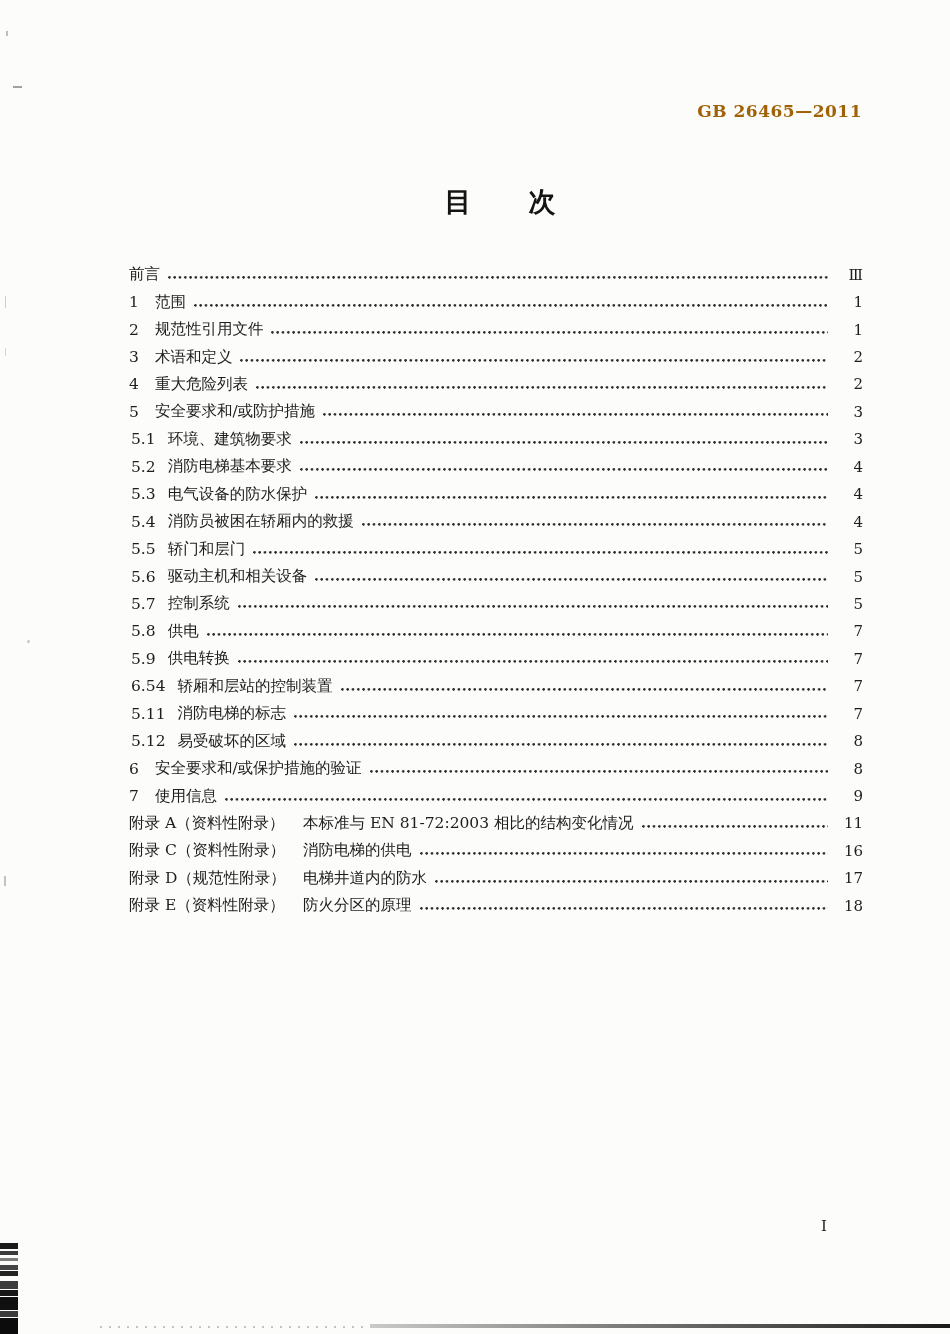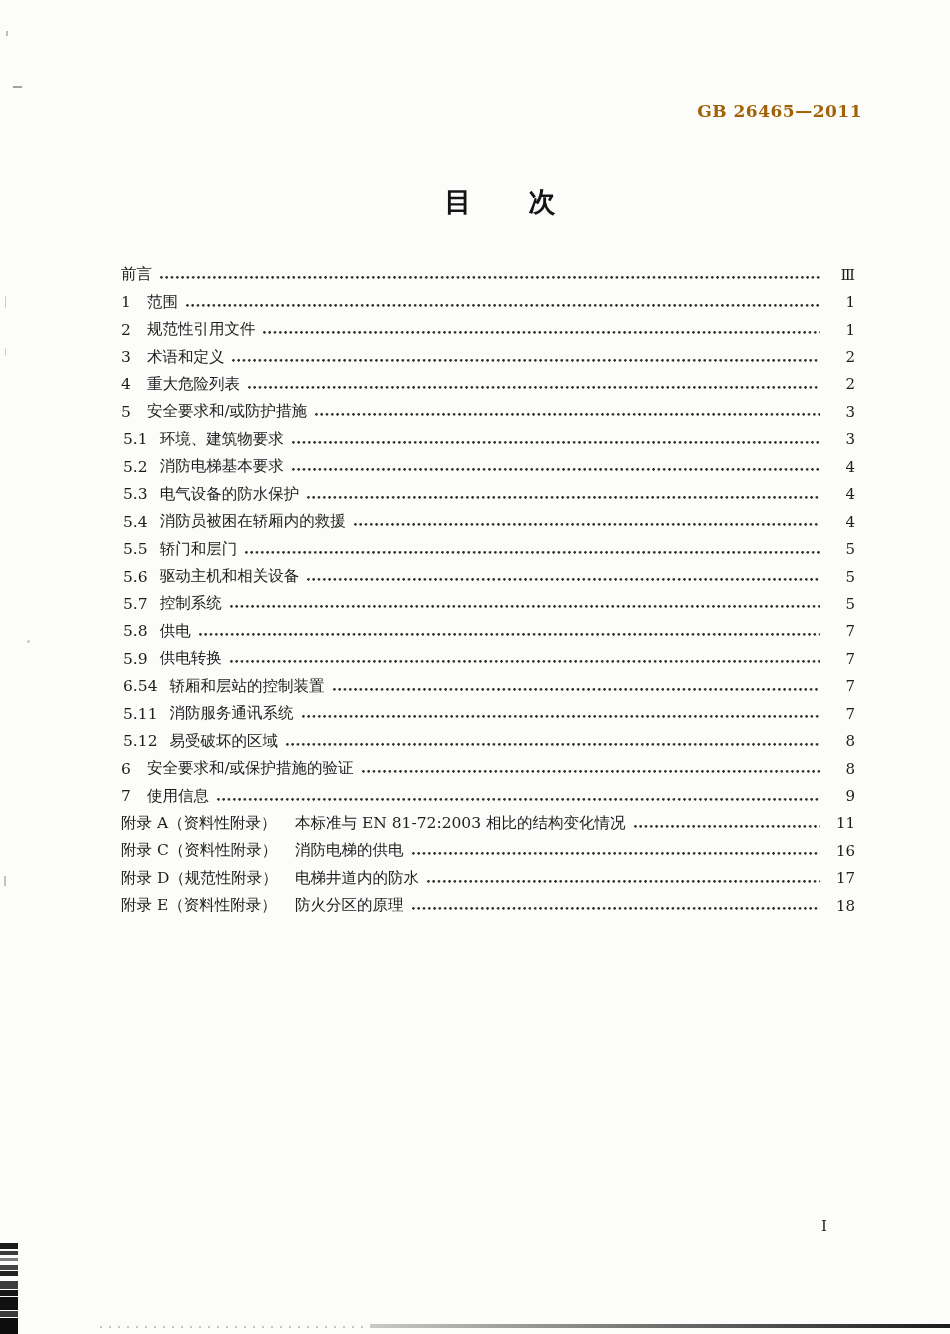--- a/index.html
+++ b/index.html
@@ -16,21 +16,21 @@
     font-weight:700;font-size:17px;letter-spacing:.5px;color:#a16207;
   }
   
   .doc-title{
     position:absolute;top:184px;left:123px;width:734px;
     display:flex;justify-content:center;gap:57px;padding-left:10px;
     font-size:27px;font-weight:700;color:#141414;
   }
   
   .toc{
-    position:absolute;left:121px;top:261px;width:734px;
+    position:absolute;left:129px;top:261px;width:734px;
     font-size:15.5px;
   }
   .toc-row{display:flex;align-items:center;height:27.45px;white-space:nowrap;}
   .toc-row .num{flex:0 0 auto;}
   .row-s1 .num{margin-right:16px;}
   .row-s2{padding-left:2px;}
   .row-s2 .num{margin-right:12px;}
   .row-appendix .num{width:174px;}
   .toc-row .title{flex:0 0 auto;}
   .leader{
@@ -157,21 +157,21 @@
     <span class="page">7</span>
   </div>
     <div class="toc-row row-s2">
     <span class="num">6.54</span>
     <span class="title">轿厢和层站的控制装置</span>
     <span class="leader"></span>
     <span class="page">7</span>
   </div>
     <div class="toc-row row-s2">
     <span class="num">5.11</span>
-    <span class="title">消防服务通讯系统</span>
+    <span class="title">消防电梯的标志</span>
     <span class="leader"></span>
     <span class="page">7</span>
   </div>
     <div class="toc-row row-s2">
     <span class="num">5.12</span>
     <span class="title">易受破坏的区域</span>
     <span class="leader"></span>
     <span class="page">8</span>
   </div>
     <div class="toc-row row-s1">

